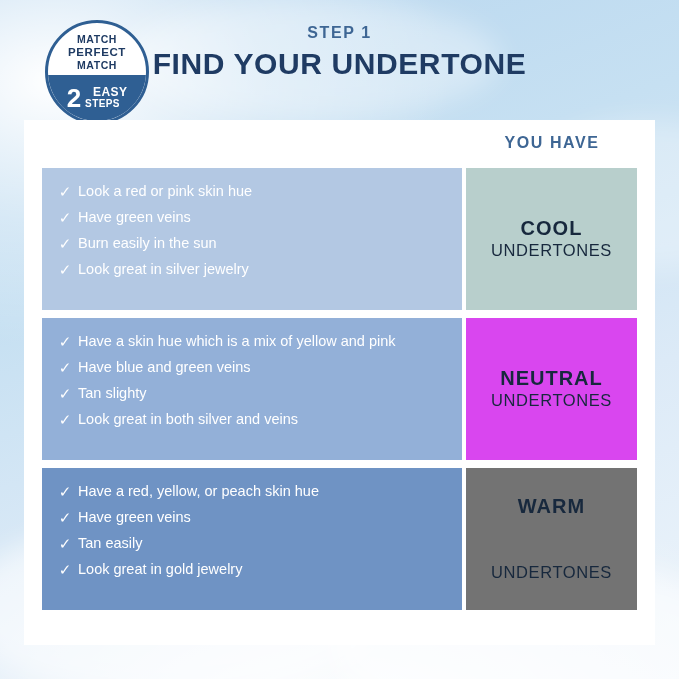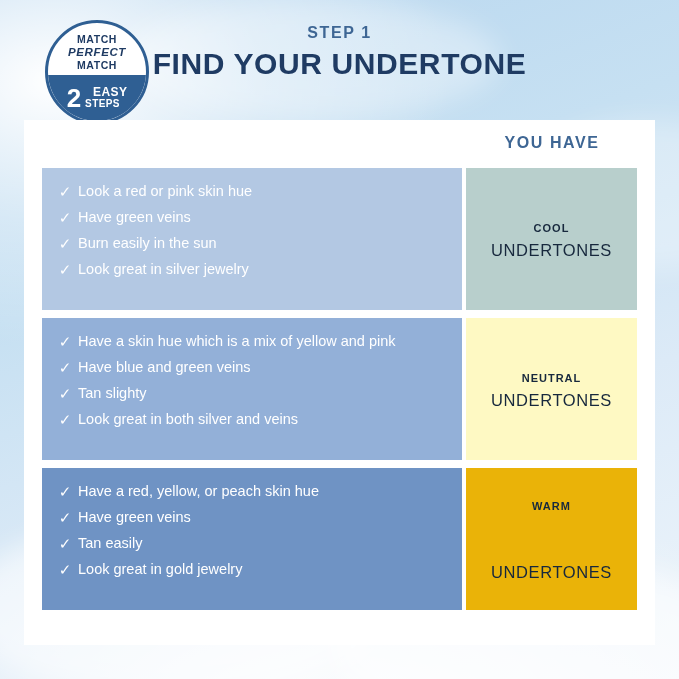--- a/index.html
+++ b/index.html
@@ -74,21 +74,21 @@
     padding-top: 10px;
     box-sizing: border-box;
   }
   .badge-top div {
     color: #1f3b63;
     font-size: 10.5px;
     font-weight: bold;
     letter-spacing: 0.6px;
     line-height: 13px;
   }
-  .badge-top .b-perfect { font-size: 11.5px; font-style: italic; }
+  .badge-top .b-perfect { font-size: 11.5px; }
   .badge-bottom {
     position: absolute;
     left: 0; right: 0; bottom: 0;
     height: 46px;
     background: #2f5f93;
     color: #ffffff;
     display: flex;
     align-items: center;
     justify-content: center;
     gap: 4px;
@@ -179,21 +179,21 @@
     width: 171px;
     height: 142px;
     display: flex;
     flex-direction: column;
     align-items: center;
     justify-content: center;
     text-align: center;
   }
   .sw-title {
     color: #17283d;
-    font-size: 11px;
+    font-size: 20px;
     font-weight: bold;
     letter-spacing: 1px;
     line-height: 22px;
   }
   .sw-sub {
     color: #17283d;
     font-size: 16.5px;
     letter-spacing: 0.6px;
     line-height: 22px;
   }
@@ -274,21 +274,21 @@
           </div>
           <div class="item">
             <span class="check">✓</span>
             <span class="item-text">Tan slighty</span>
           </div>
           <div class="item">
             <span class="check">✓</span>
             <span class="item-text">Look great in both silver and veins</span>
           </div>
         </div>
-        <div class="row-swatch" style="background:#fef9c3;">
+        <div class="row-swatch" style="background:#d946ef;">
           <div class="sw-title">NEUTRAL</div>
           <div class="sw-sub">UNDERTONES</div>
         </div>
       </div>
 
       <div class="row row-3">
         <div class="row-list">
           <div class="item">
             <span class="check">✓</span>
             <span class="item-text">Have a red, yellow, or peach skin hue</span>
@@ -299,21 +299,21 @@
           </div>
           <div class="item">
             <span class="check">✓</span>
             <span class="item-text">Tan easily</span>
           </div>
           <div class="item">
             <span class="check">✓</span>
             <span class="item-text">Look great in gold jewelry</span>
           </div>
         </div>
-        <div class="row-swatch" style="background:#eab308;gap:44px;">
+        <div class="row-swatch" style="background:#737373;gap:44px;">
           <div class="sw-title">WARM</div>
           <div class="sw-sub">UNDERTONES</div>
         </div>
       </div>
 
     </div>
   </div>
 </div>
 
 </body></html>

